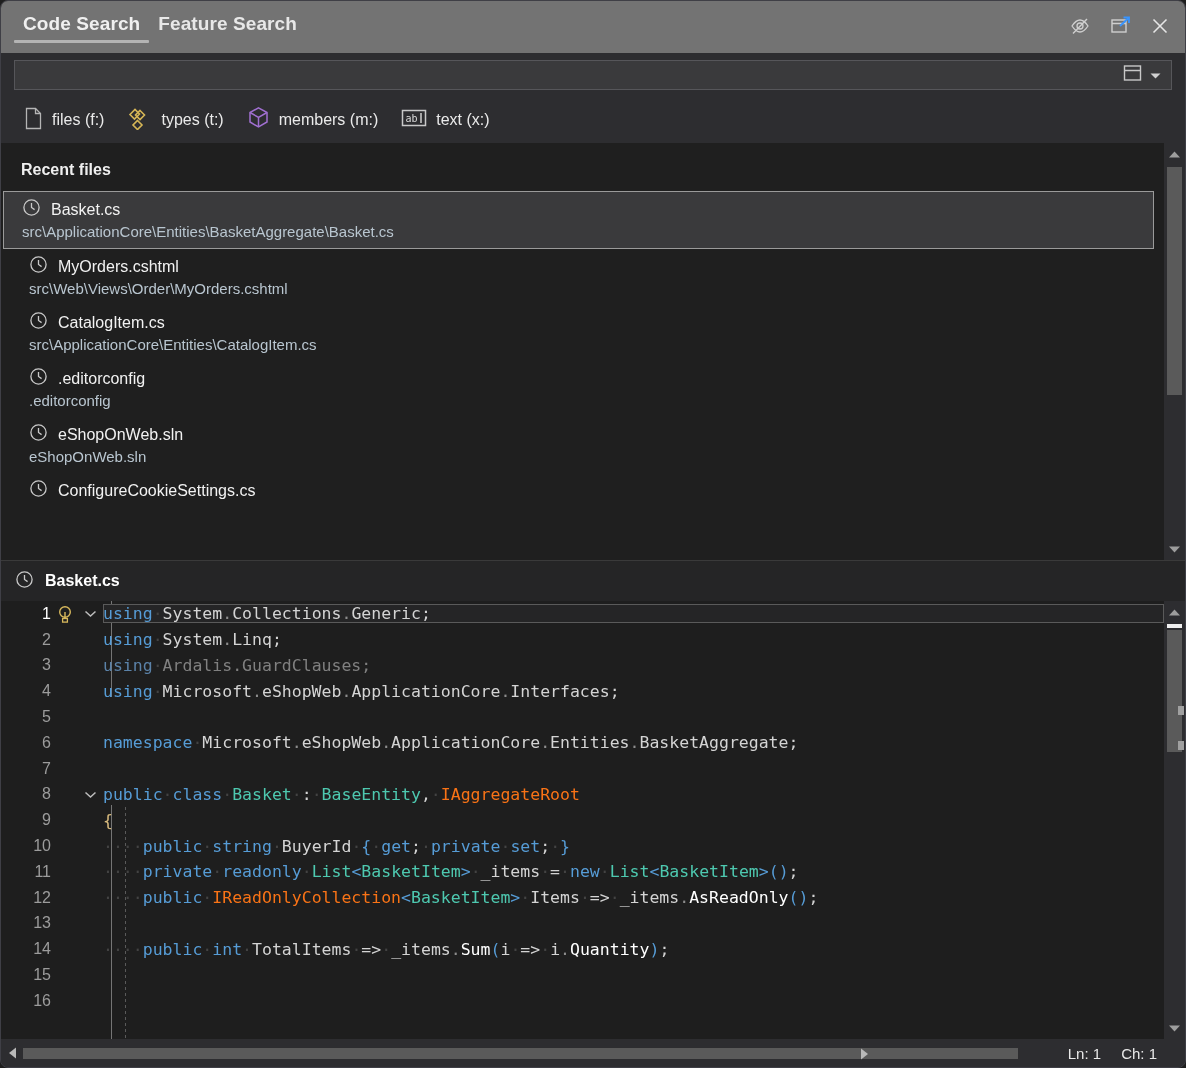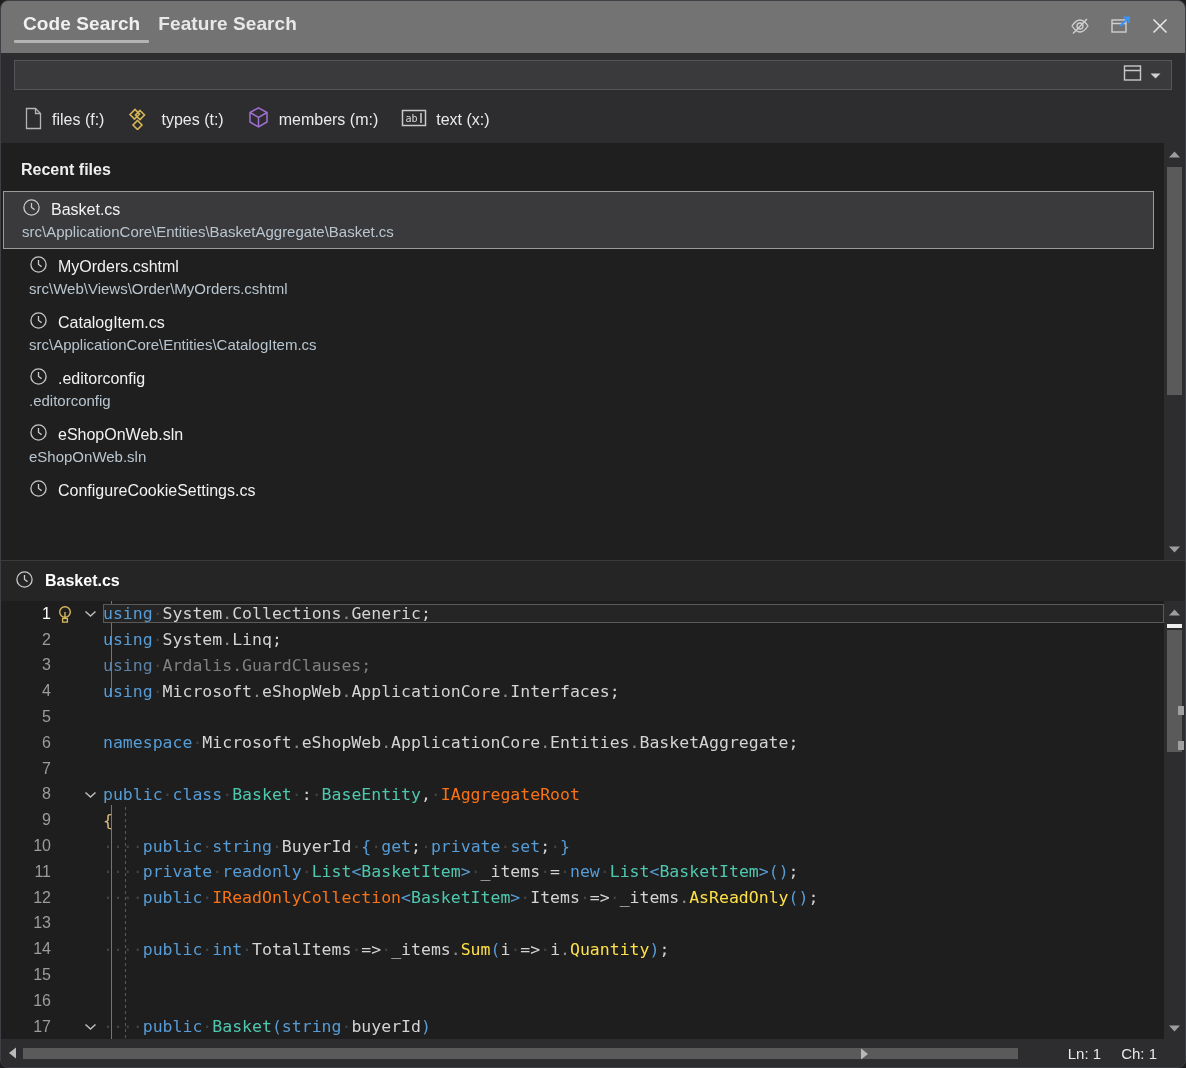--- a/index.html
+++ b/index.html
@@ -162,21 +162,21 @@
 
   .cl1-hl {
     box-shadow: inset 0 0 0 1px #5a5a5a;
     background:#252526;
   }
 
   
   .k   { color:#569cd6; }   
   .t   { color:#4ec9b0; }   
   .i   { color:#f97316; }   
-  .m   { color:#fde047; }   
+  .m   { color:#ffffff; }   
   .id  { color:#d4d4d4; }   
   .p   { color:#d4d4d4; }   
   .br  { color:#569cd6; }   
   .brc { color:#d7ba7d; }   
   .dim { color:#808080; }   
   .ws  { color:#434343; }   
   .sep { color:#8d8d8d; }
 
   .guide {
     position:absolute; top:0; bottom:0; width:1px;
@@ -567,30 +567,20 @@
           <span class="codetext"></span>
         </div>
 
         <div class="codeline">
           <span class="lno">16</span>
           <span class="bulbcell"></span>
           <span class="foldcell"></span>
           <span class="codetext"></span>
         </div>
 
-        <div class="codeline">
-          <span class="lno">17</span>
-          <span class="bulbcell"></span>
-          <span class="foldcell">
-            <svg width="13" height="9" viewBox="0 0 13 9">
-                <path d="M1.5 2.5 L6.5 7 L11.5 2.5" fill="none" stroke="#bdbdbd" stroke-width="1.5"></path>
-              </svg>
-          </span>
-          <span class="codetext"><span class="ws">····</span><span class="k">public</span><span class="ws">·</span><span class="t">Basket</span><span class="br">(</span><span class="k">string</span><span class="ws">·</span><span class="id">buyerId</span><span class="br">)</span></span>
-        </div>
 
       </div>
 
       <div class="vsb">
         <div class="sb-arrow up">
           <svg width="13" height="9" viewBox="0 0 13 9">
               <path d="M6.5 1.5 L12 7.5 L1 7.5 Z" fill="#9d9d9d"></path>
             </svg>
         </div>
         <div class="sb-caret" style="top:23px;"></div>

